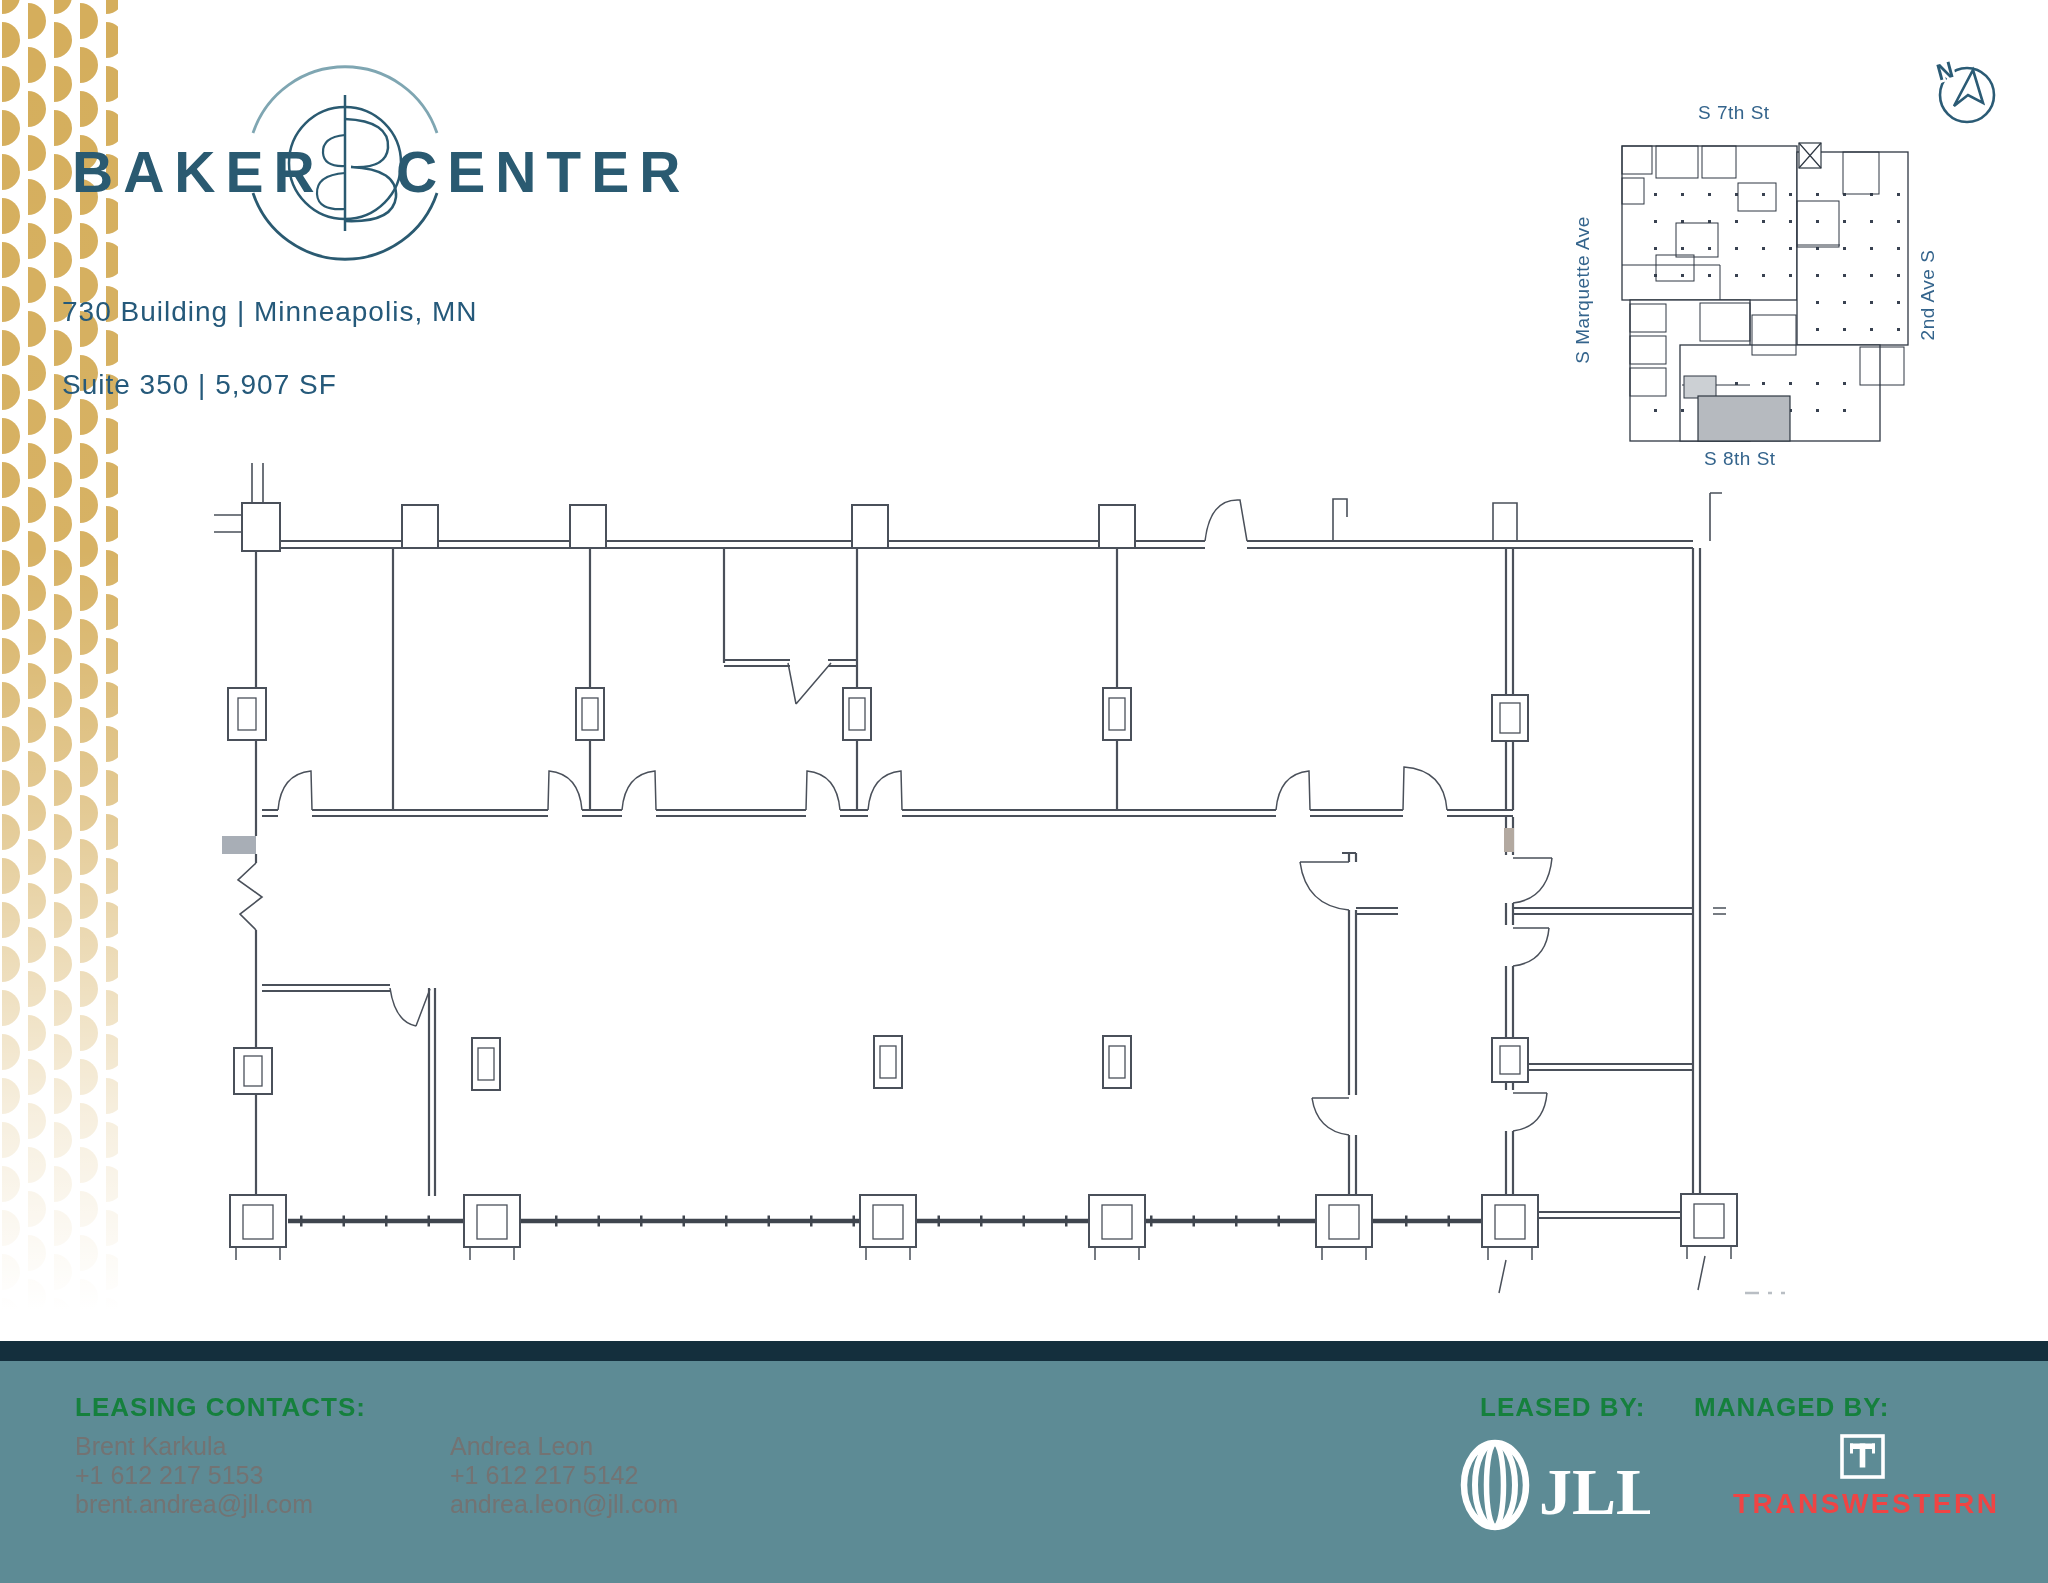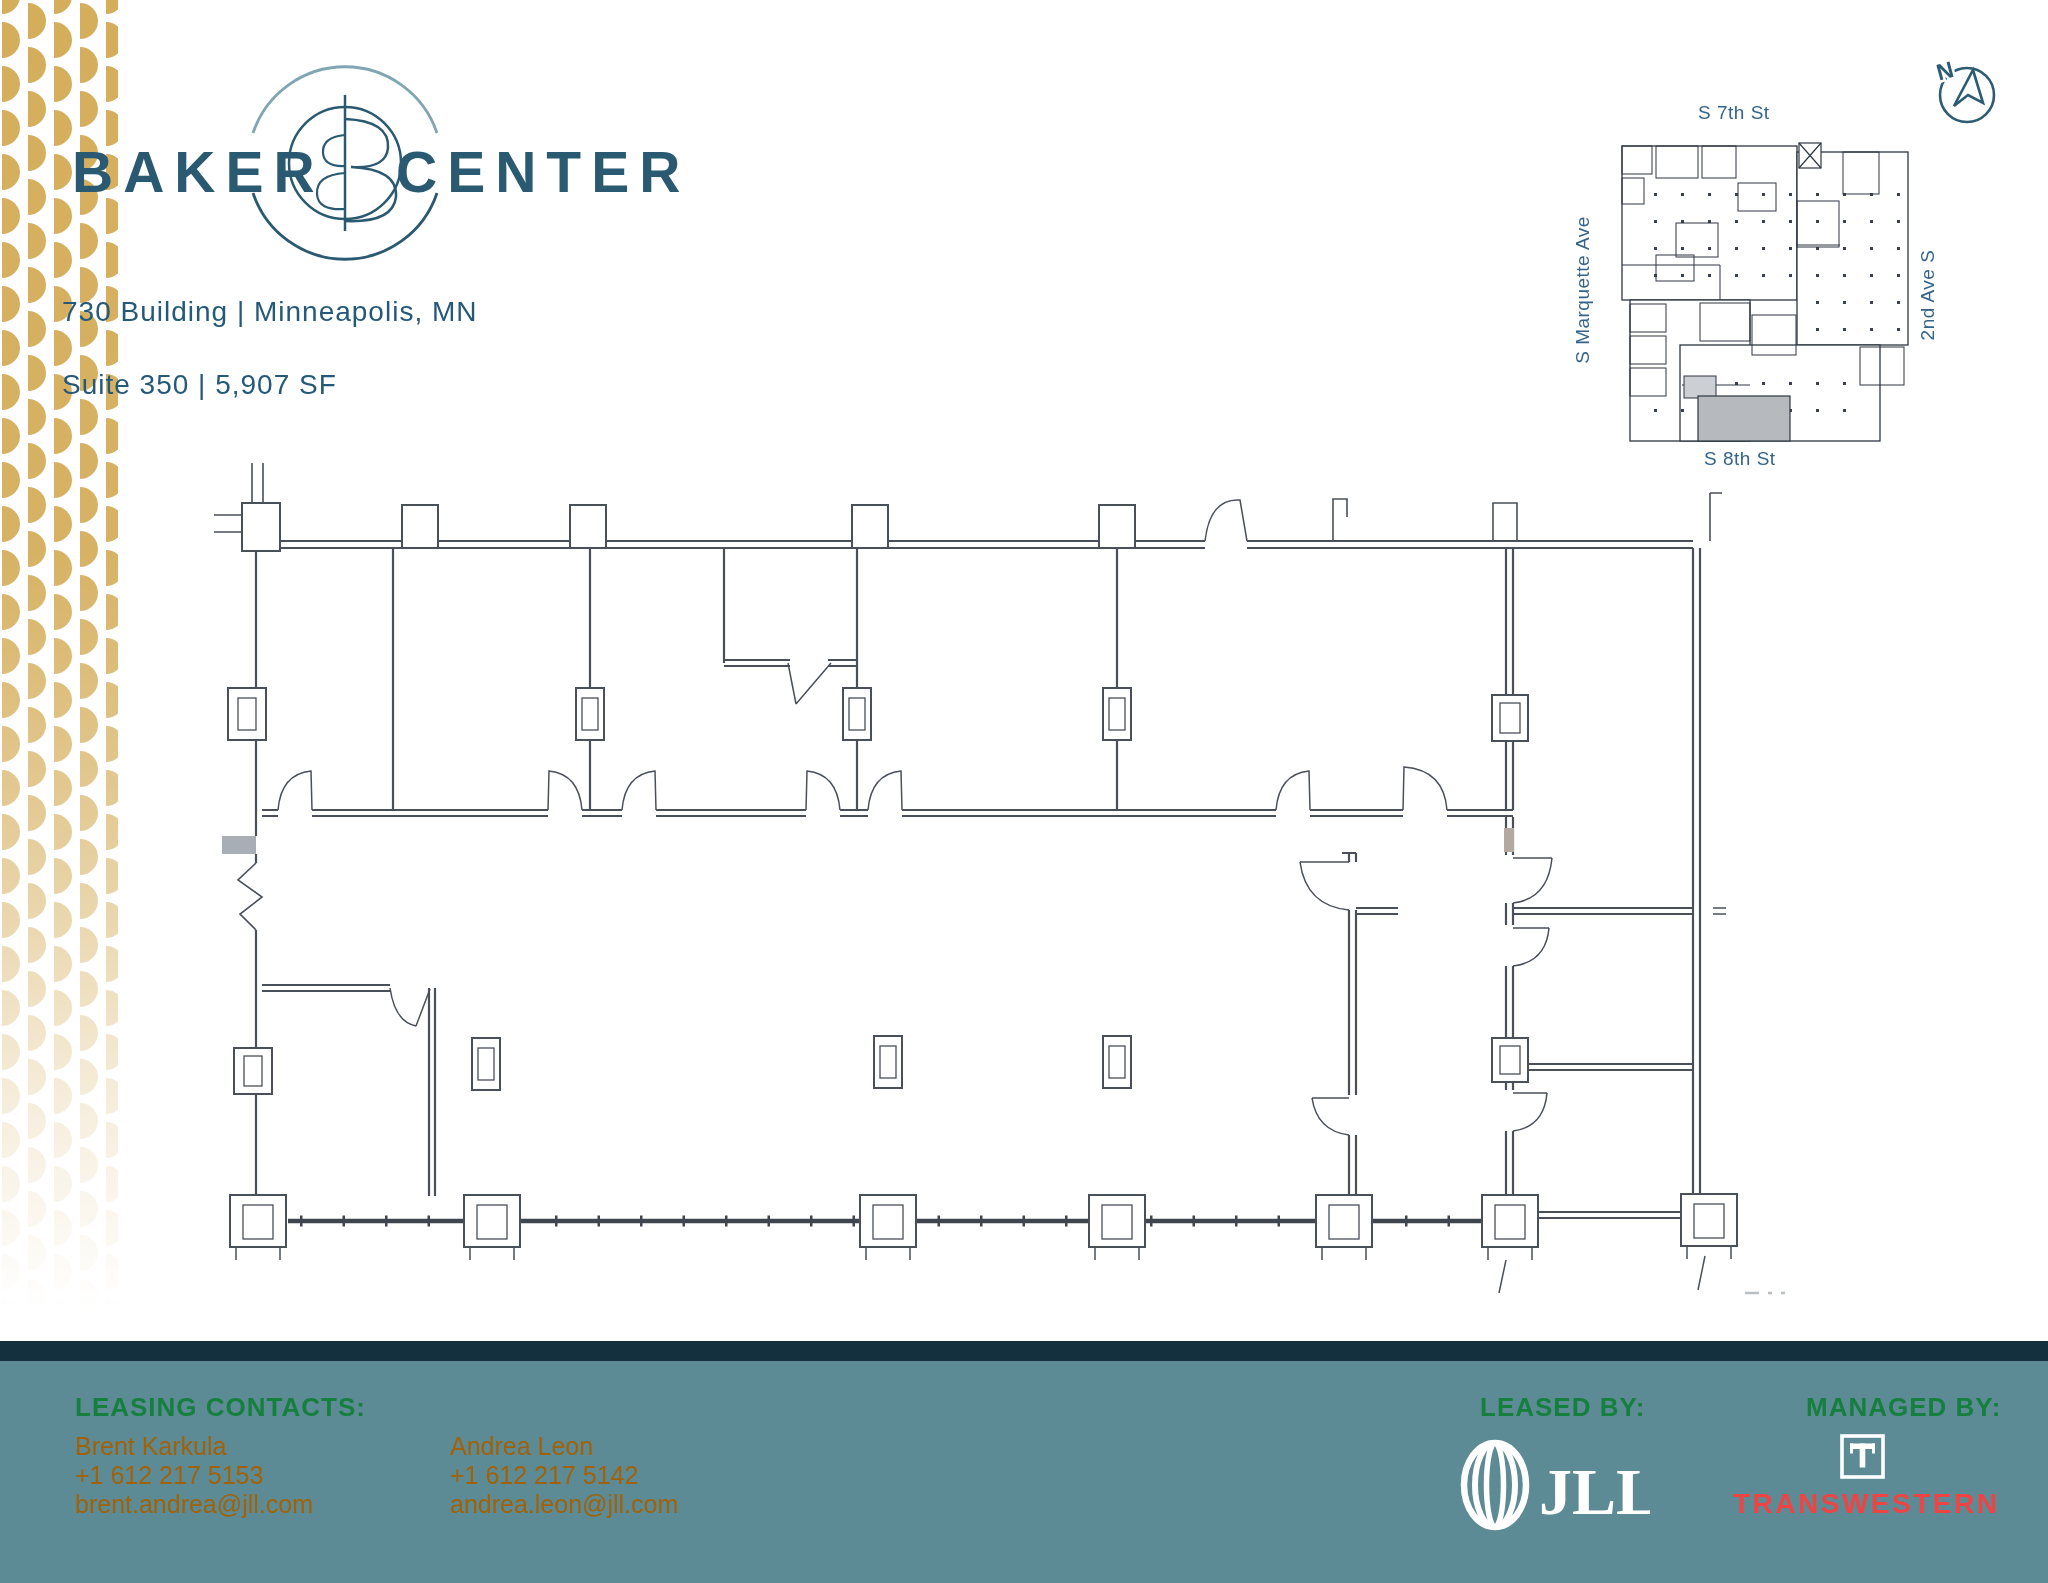--- a/index.html
+++ b/index.html
@@ -13,21 +13,21 @@
     font-weight:400;letter-spacing:1px;white-space:nowrap;}
   
   .street-label{position:absolute;color:#34648c;font-size:19px;font-weight:500;
     white-space:nowrap;letter-spacing:.5px;}
   .street-vert{transform:rotate(-90deg);transform-origin:center center;text-align:center;}
   
   .footer-navy{position:absolute;left:0;top:1341px;width:2048px;height:20px;background:#142f3d;}
   .footer-teal{position:absolute;left:0;top:1361px;width:2048px;height:222px;background:#5d8b95;}
   .f-heading{position:absolute;color:#15803d;font-size:26px;font-weight:600;
     letter-spacing:1px;white-space:nowrap;}
-  .contact{position:absolute;top:1432px;color:#a16207;font-size:25px;line-height:29px;
+  .contact{position:absolute;top:1432px;color:#737373;font-size:25px;line-height:29px;
     font-weight:500;white-space:nowrap;}
   .tw-word{position:absolute;left:1733px;top:1488px;color:#ef4444;font-size:28px;
     font-weight:700;letter-spacing:2.5px;white-space:nowrap;}
 </style>
 </head>
 <body>
 
 <div class="page">
 
   <svg class="abs" style="left:0;top:0" width="125" height="1310" viewBox="0 0 125 1310">
@@ -252,21 +252,21 @@
     <div>+1 612 217 5153</div>
     <div>brent.andrea@jll.com</div>
   </div>
   <div class="contact" style="left:450px">
     <div>Andrea Leon</div>
     <div>+1 612 217 5142</div>
     <div>andrea.leon@jll.com</div>
   </div>
 
   <div class="f-heading" style="left:1480px;top:1392px">LEASED BY:</div>
-  <div class="f-heading" style="left:1806px;top:1392px">MANAGED BY:</div>
+  <div class="f-heading" style="left:1694px;top:1392px">MANAGED BY:</div>
 
   <svg class="abs" style="left:1455px;top:1438px" width="195" height="95" viewBox="0 0 195 95">
     <g fill="none" stroke="#ffffff">
       <ellipse cx="40" cy="47" rx="31" ry="42" stroke-width="6.5"></ellipse>
       <ellipse cx="40" cy="47" rx="20" ry="42" stroke-width="6"></ellipse>
       <ellipse cx="40" cy="47" rx="8.5" ry="42" stroke-width="5.5"></ellipse>
     </g>
     <text x="84" y="76" font-family="'Liberation Serif', serif" font-weight="700" font-size="66" fill="#ffffff">JLL</text>
   </svg>
 

